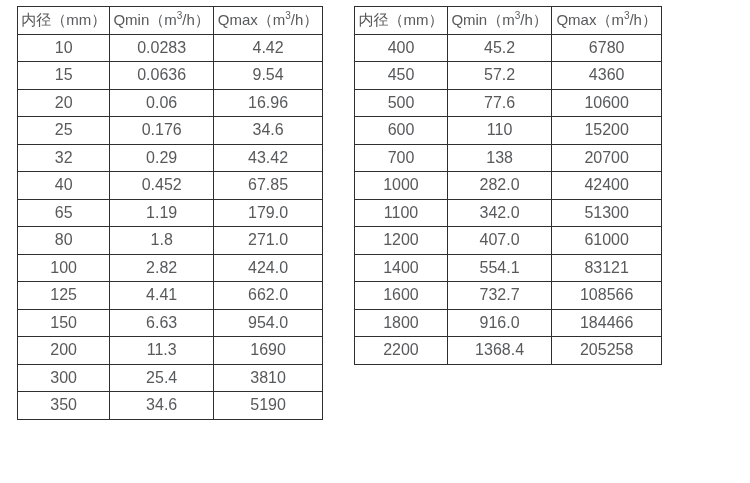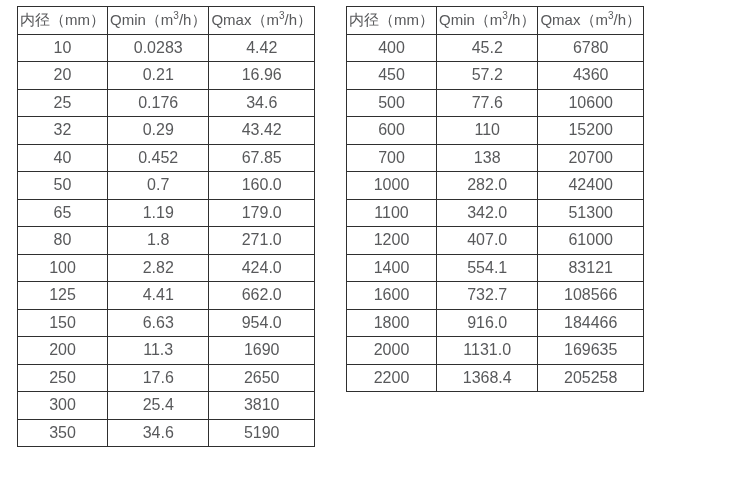--- a/index.html
+++ b/index.html
@@ -10,20 +10,21 @@
     width: 750px;
     height: 483px;
     background: #ffffff;
     font-family: "Liberation Sans", "DejaVu Sans", sans-serif;
   }
   .page {
     position: relative;
     width: 622px;
     height: 483px;
     background: #ffffff;
+    padding-left: 40px;
   }
   .tables-wrap {
     position: absolute;
     top: 6px;
     left: 17px;
     display: flex;
     gap: 31px;
     align-items: flex-start;
   }
   table.spec-table {
@@ -78,45 +79,45 @@
             <th><span>Qmax（m</span><sup>3</sup><span>/h）</span></th>
           </tr>
       </thead>
       <tbody>
           <tr>
             <td>10</td>
             <td>0.0283</td>
             <td>4.42</td>
           </tr>
           <tr>
+            <td>15</td>
+            <td>0.0636</td>
+            <td>9.54</td>
+          </tr>
+          <tr>
             <td>20</td>
-            <td>0.21</td>
+            <td>0.06</td>
             <td>16.96</td>
           </tr>
           <tr>
             <td>25</td>
             <td>0.176</td>
             <td>34.6</td>
           </tr>
           <tr>
             <td>32</td>
             <td>0.29</td>
             <td>43.42</td>
           </tr>
           <tr>
             <td>40</td>
             <td>0.452</td>
             <td>67.85</td>
           </tr>
           <tr>
-            <td>50</td>
-            <td>0.7</td>
-            <td>160.0</td>
-          </tr>
-          <tr>
             <td>65</td>
             <td>1.19</td>
             <td>179.0</td>
           </tr>
           <tr>
             <td>80</td>
             <td>1.8</td>
             <td>271.0</td>
           </tr>
           <tr>
@@ -131,25 +132,20 @@
           </tr>
           <tr>
             <td>150</td>
             <td>6.63</td>
             <td>954.0</td>
           </tr>
           <tr>
             <td>200</td>
             <td>11.3</td>
             <td>1690</td>
-          </tr>
-          <tr>
-            <td>250</td>
-            <td>17.6</td>
-            <td>2650</td>
           </tr>
           <tr>
             <td>300</td>
             <td>25.4</td>
             <td>3810</td>
           </tr>
           <tr>
             <td>350</td>
             <td>34.6</td>
             <td>5190</td>
@@ -220,25 +216,20 @@
             <td>1600</td>
             <td>732.7</td>
             <td>108566</td>
           </tr>
           <tr>
             <td>1800</td>
             <td>916.0</td>
             <td>184466</td>
           </tr>
           <tr>
-            <td>2000</td>
-            <td>1131.0</td>
-            <td>169635</td>
-          </tr>
-          <tr>
             <td>2200</td>
             <td>1368.4</td>
             <td>205258</td>
           </tr>
         </tbody>
     </table>
 
   </div>
 </div>
 

